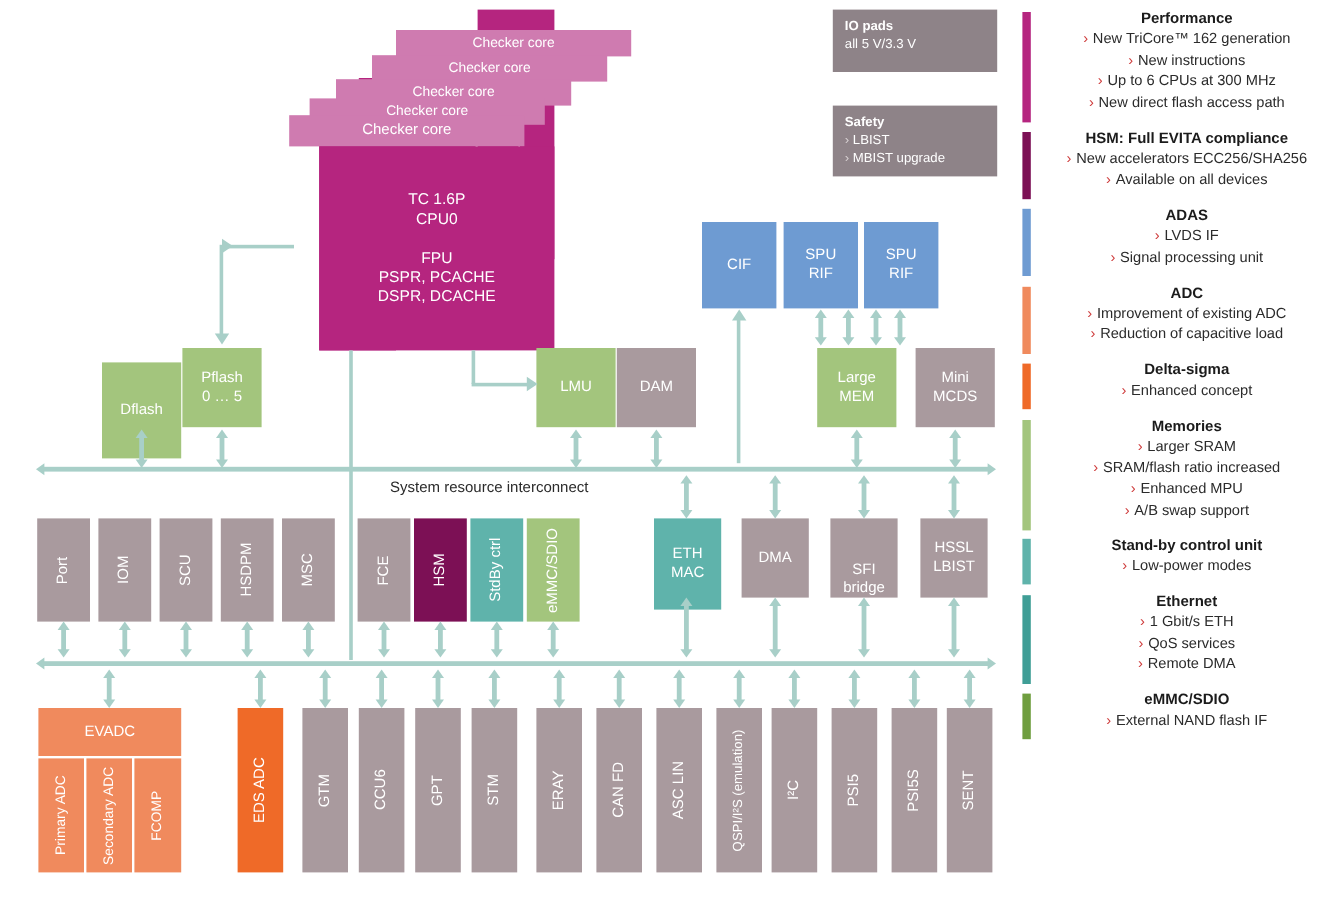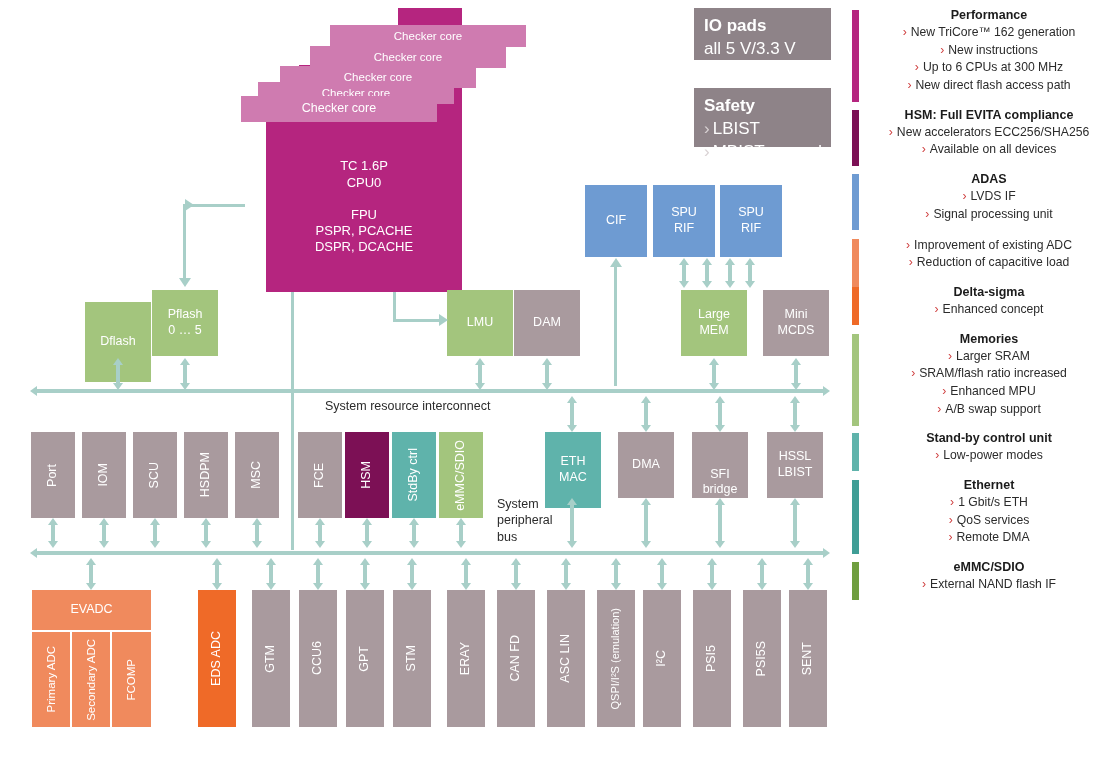--- a/index.html
+++ b/index.html
@@ -37,21 +37,21 @@
   .hdbl b.lf{left:0;border-right:7px solid #a8cfc8;}
   .hdbl b.rt{right:0;border-left:7px solid #a8cfc8;}
   .lbl{position:absolute;font-size:12.5px;color:#2b2b2b;}
   
   .legend{position:absolute;left:852px;top:8px;width:258px;text-align:center;}
   .leg-item{position:relative;margin-bottom:13px;padding-left:16px;}
   .leg-bar{position:absolute;left:0;top:2px;width:7px;border-radius:0;}
   .leg-title{font-weight:bold;font-size:12.5px;color:#1b1b1b;margin-bottom:2px;}
   .leg-li{font-size:12.2px;color:#2b2b2b;line-height:1.45;white-space:nowrap;}
   .leg-li .chev{color:#cf3e3e;margin-right:4px;}
-  .infobox{position:absolute;box-sizing:border-box;background:#8e8388;color:#fff;padding:7px 10px;font-size:17px;line-height:1.35;}
+  .infobox{position:absolute;box-sizing:border-box;background:#8e8388;color:#fff;padding:7px 10px;font-size:11px;line-height:1.35;}
   .infobox .t{font-weight:bold;}
   .infobox .li{white-space:nowrap;}
   .infobox .li .chev{color:#d9d2d4;margin-right:3px;}
 </style>
 </head>
 <body>
 
 <div class="canvas">
 
   <div class="box magenta" style="left:373px;top:8px;width:64px;height:208px;">
@@ -267,21 +267,20 @@
     </div>
   <div class="box grey" style="left:692px;top:432px;width:56px;height:66px;flex-direction:column;justify-content:flex-end;">
       <span>SFI</span>
       <span>bridge</span>
     </div>
   <div class="box grey" style="left:767px;top:432px;width:56px;height:66px;flex-direction:column;">
       <span>HSSL</span>
       <span>LBIST</span>
     </div>
 
-  <div class="lbl" style="left:497px;top:496px;width:70px;line-height:1.3;">System<br>peripheral<br>bus</div>
 
   <div class="dbl" style="left:48px;top:518px;width:10px;height:30px;">
       <b class="up"></b>
       <i></i>
       <b class="dn"></b>
     </div>
   <div class="dbl" style="left:99px;top:518px;width:10px;height:30px;">
       <b class="up"></b>
       <i></i>
       <b class="dn"></b>
@@ -492,20 +491,21 @@
 
     <div class="leg-item">
       <div class="leg-bar" style="height:56px;background:#6e9bd2;"></div>
       <div class="leg-title">ADAS</div>
       <div class="leg-li"><span class="chev">›</span><span>LVDS IF</span></div>
       <div class="leg-li"><span class="chev">›</span><span>Signal processing unit</span></div>
     </div>
 
     <div class="leg-item">
       <div class="leg-bar" style="height:56px;background:#f08a5d;"></div>
+      <div class="leg-title">ADC</div>
       <div class="leg-li"><span class="chev">›</span><span>Improvement of existing ADC</span></div>
       <div class="leg-li"><span class="chev">›</span><span>Reduction of capacitive load</span></div>
     </div>
 
     <div class="leg-item">
       <div class="leg-bar" style="height:38px;background:#ef6a28;"></div>
       <div class="leg-title">Delta-sigma</div>
       <div class="leg-li"><span class="chev">›</span><span>Enhanced concept</span></div>
     </div>
 

